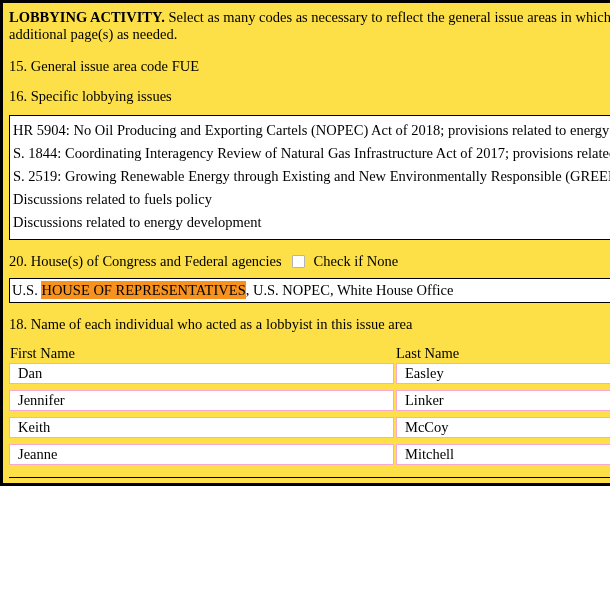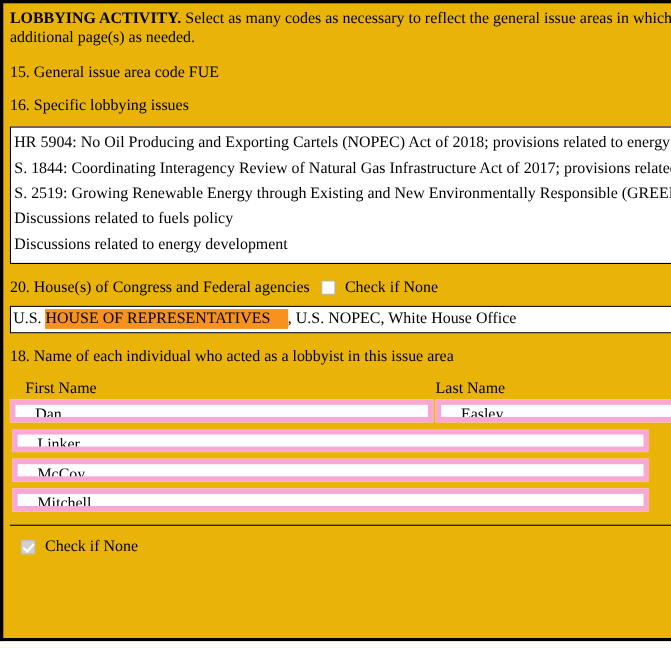--- a/index.html
+++ b/index.html
@@ -9,26 +9,26 @@
     background: #ffffff;
   }
   body {
     font-family: "Liberation Serif", "DejaVu Serif", serif;
     color: #000000;
   }
 
   #page {
     position: relative;
     width: 610px;
-    height: 583px;
+    height: 486px;
     overflow: hidden;
     box-sizing: border-box;
     border: 3px solid #000000;
     border-right: none;
-    background: #eab308;
+    background: #fde047;
   }
 
   
   #content {
     position: absolute;
     left: 0;
     top: 0;
     width: 980px;   
     padding: 0 0 0 6px;
     box-sizing: border-box;
@@ -115,46 +115,46 @@
     width: 966px;
     box-sizing: border-box;
     padding: 2px 2px 3px 2px;
     font-size: 14.5px;
     line-height: 18px;
     white-space: nowrap;
     background: #ffffff;
   }
   .hl {
     background: #f7921e;
-    padding: 1px 16px 1px 0;
+    padding: 1px 0 1px 0;
   }
 
   
   .names-header {
     position: relative;
     height: 20px;
     font-size: 14.5px;
     line-height: 20px;
     white-space: nowrap;
   }
-  .names-header .col1 { position: absolute; left: 14px; top: 0; }
+  .names-header .col1 { position: absolute; left: 1px; top: 0; }
   .names-header .col2 { position: absolute; left: 387px; top: 0; }
 
   .name-row {
     display: flex;
     align-items: stretch;
     margin-bottom: 6px;
   }
   .name-cell {
-    border: 5px solid #f9a8d4;
+    border: 1px solid #f9a8d4;
     box-sizing: border-box;
     height: 21px;
     font-size: 14.5px;
     line-height: 19px;
-    padding: 0 18px;
+    padding: 0 8px;
     white-space: nowrap;
     overflow: hidden;
     background: #ffffff;
   }
   .name-cell.first { width: 385px; flex: none; }
   .name-cell.last  { width: 579px; flex: none; margin-left: 2px; }
 
   .hr-rule {
     border: none;
     border-top: 1px solid #000000;
@@ -213,26 +213,29 @@
     <div class="names-header">
       <span class="col1">First Name</span>
       <span class="col2">Last Name</span>
     </div>
 
     <div class="name-row">
       <div class="name-cell first">Dan</div>
       <div class="name-cell last">Easley</div>
     </div>
     <div class="name-row">
+      <div class="name-cell first">Jennifer</div>
       <div class="name-cell last">Linker</div>
     </div>
     <div class="name-row">
+      <div class="name-cell first">Keith</div>
       <div class="name-cell last">McCoy</div>
     </div>
     <div class="name-row">
+      <div class="name-cell first">Jeanne</div>
       <div class="name-cell last">Mitchell</div>
     </div>
 
     <div class="spacer-6"></div>
     <hr class="hr-rule">
     <div class="spacer-10"></div>
 
     <div class="check-row">
       <span class="cb checked"></span>
       <span>Check if None</span>

